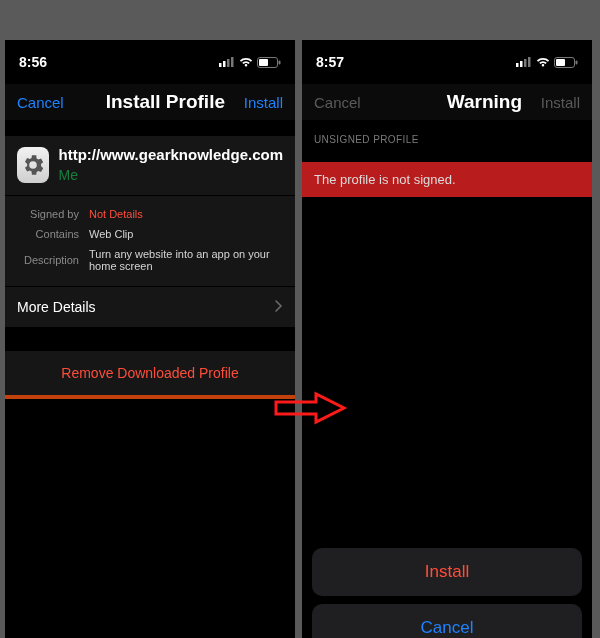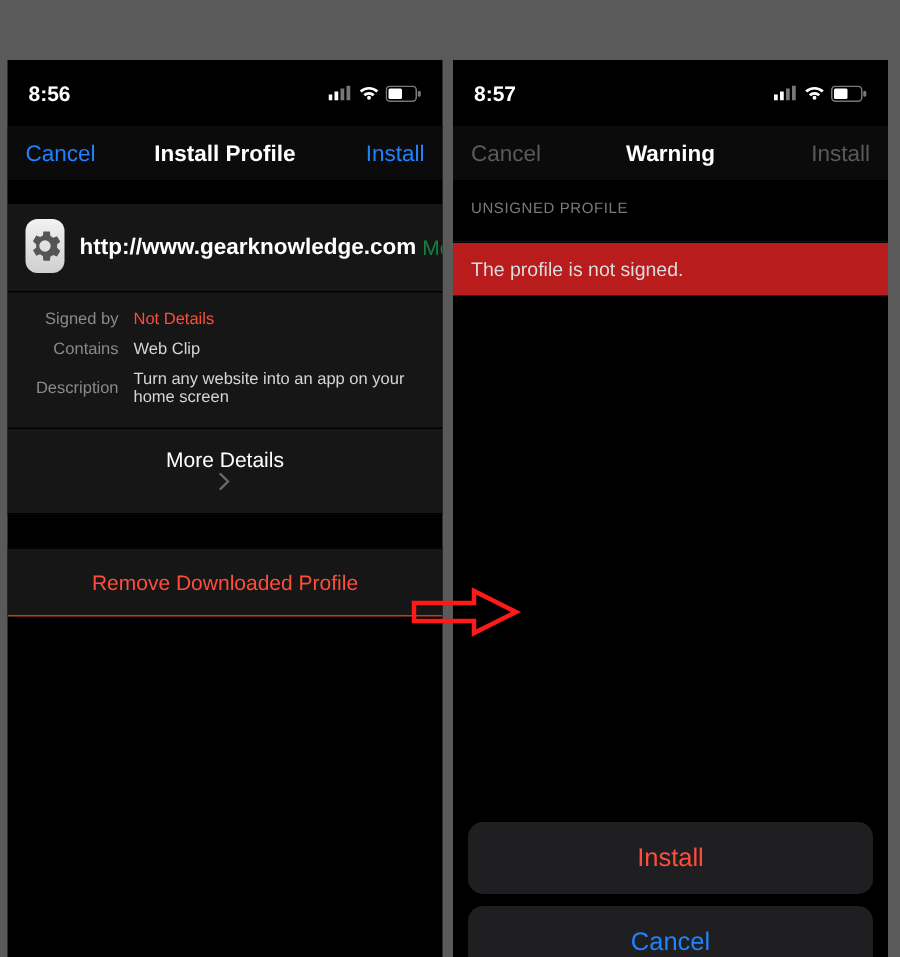--- a/index.html
+++ b/index.html
@@ -12,44 +12,44 @@
   
   .statusbar { height: 44px; display: flex; align-items: center; justify-content: space-between; padding: 0 14px; color: #fff; font-size: 14px; font-weight: 600; }
   .sb-icons { display: flex; align-items: center; gap: 4px; }
   .sb-icons svg { display: block; }
 
   
   .navbar { height: 36px; display: flex; align-items: center; justify-content: space-between; padding: 0 12px; background: #0b0b0b; }
   .nav-left, .nav-right { min-width: 58px; font-size: 15px; }
   .nav-left { text-align: left; }
   .nav-right { text-align: right; }
-  .nav-title { flex: 1; text-align: center; font-size: 15px; font-weight: 600; color: #fff; }
+  .nav-title { flex: 1; text-align: right; font-size: 19px; font-weight: 600; color: #fff; }
   .nav-link { color: #1f82ff; cursor: pointer; }
   .nav-link.disabled { color: #5a5a5a; cursor: default; }
 
   
   .spacer-sm { height: 16px; background: #000; }
   .card { background: #161617; color: #fff; }
   .profile-head { display: flex; align-items: center; gap: 10px; padding: 10px 12px 12px; border-bottom: 1px solid #000; }
   .profile-icon { width: 36px; height: 36px; border-radius: 8px; background: linear-gradient(#f2f2f2,#cfcfcf); display: flex; align-items: center; justify-content: center; }
   .profile-icon svg { display: block; }
-  .profile-text { display: flex; flex-direction: row; gap: 4px; align-items: flex-end; }
+  .profile-text { display: flex; flex-direction: column; gap: 4px; }
   .profile-title { font-size: 15px; font-weight: 600; color: #fff; }
   .profile-sub { font-size: 14px; color: #15803d; }
 
   .kv-rows { padding: 8px 12px 10px; font-size: 11px; }
   .kv { display: flex; gap: 10px; padding: 4px 0; align-items: center; }
   .kv .k { width: 62px; text-align: right; color: #8a8a8a; }
   .kv .v { flex: 1; color: #d5d5d5; }
   .kv .v.warn { color: #ff4d3a; font-weight: 500; }
 
-  .row-link { display: flex; align-items: center; justify-content: space-between; padding: 12px 12px; font-size: 14px; color: #fff; border-top: 1px solid #000; border-bottom: 1px solid #000; cursor: pointer; flex-direction: column; }
+  .row-link { display: flex; align-items: center; justify-content: space-between; padding: 12px 12px; font-size: 14px; color: #fff; border-top: 1px solid #000; border-bottom: 1px solid #000; cursor: pointer; }
   .chev { color: #6a6a6a; }
 
-  .row-action { margin-top: 22px; background: #161617; padding: 14px 0; text-align: center; font-size: 14px; color: #ff4d3a; cursor: pointer; border-top: 1px solid #000; border-bottom: 1px solid #c2410c; }
+  .row-action { margin-top: 22px; background: #161617; padding: 14px 0; text-align: center; font-size: 14px; color: #ff4d3a; cursor: pointer; border-top: 1px solid #000; border-bottom: 4px solid #c2410c; }
 
   
   .section-label { color: #7a7a7a; font-size: 10px; letter-spacing: 0.4px; padding: 14px 12px 16px; }
   .info-cell { background: #b91c1c; color: #dcdcdc; font-size: 13px; padding: 10px 12px; border-top: 1px solid #000; border-bottom: 1px solid #000; }
 
   .action-sheet { position: absolute; left: 10px; right: 10px; bottom: 12px; display: flex; flex-direction: column; gap: 8px; }
   .as-btn { background: #1f1f21; color: #fff; font-size: 17px; padding: 14px 0; text-align: center; border-radius: 10px; cursor: pointer; }
   .as-btn.destructive { color: #ff4d3a; }
   .as-btn.cancel { color: #1f82ff; }
 

